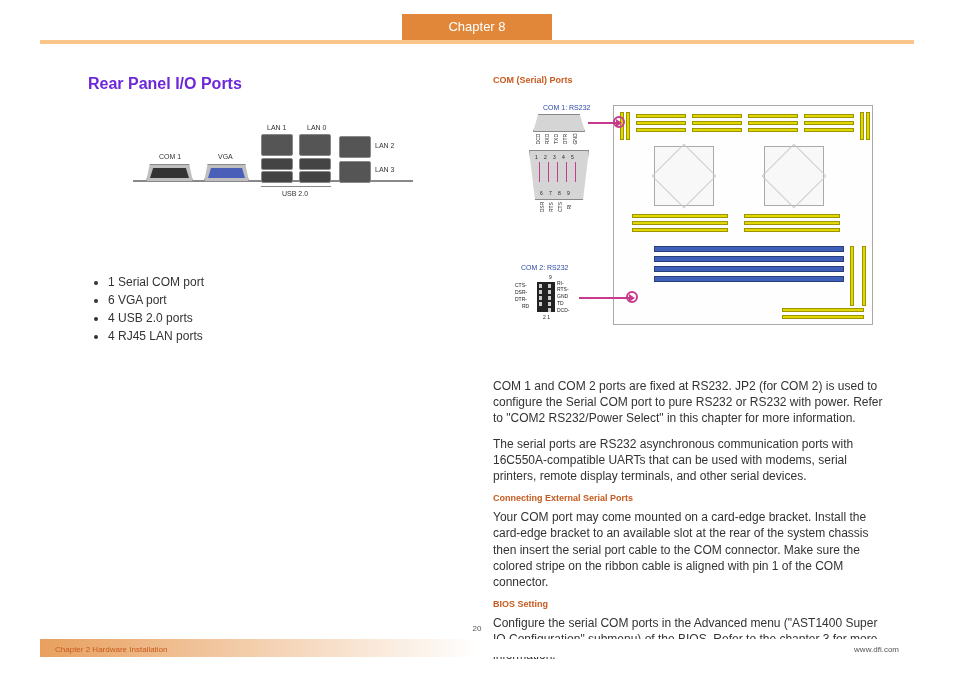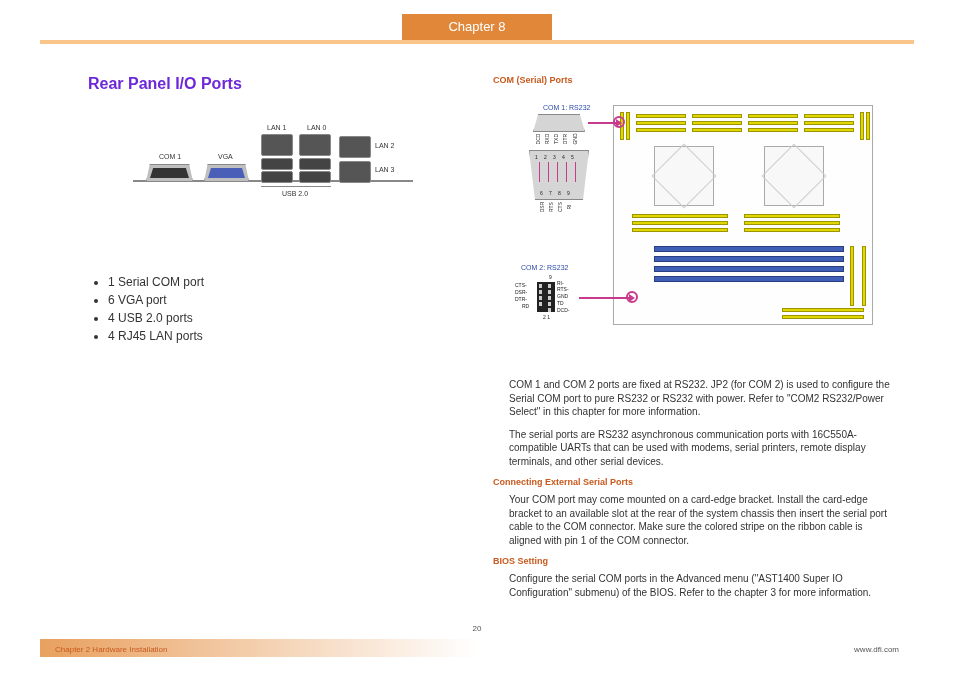--- a/index.html
+++ b/index.html
@@ -10,21 +10,21 @@
   .title-main { color: #6d28d9; font-size: 16px; font-weight: bold; margin-bottom: 25px; }
   .diagram1 { position: relative; width: 280px; height: 130px; margin: 0 auto 25px auto; }
   .port-block { position: absolute; background: #bfbfbf; border: 1px solid #888; border-radius: 2px; }
   .trap { position: absolute; background: #bfbfbf; border: 1px solid #888; }
   .label { position: absolute; font-size: 7px; color: #333; white-space: nowrap; }
   .bullet-intro { font-size: 8px; margin-bottom: 8px; }
   ul.bullets { list-style: disc; padding-left: 20px; font-size: 12px; line-height: 1.5; }
   .right-col { position: absolute; top: 75px; left: 493px; width: 400px; }
   .sub-h { color: #c85a1e; font-size: 9px; font-weight: bold; margin-bottom: 15px; }
   .diagram2 { position: relative; width: 380px; height: 260px; }
-  .body-text { font-size: 10px; line-height: 1.35; margin-bottom: 9px; margin-left: 16px; }
+  .body-text { font-size: 12px; line-height: 1.35; margin-bottom: 9px; }
   .mb-diag { margin-bottom: 18px; }
   .footer-bar { position: absolute; bottom: 18px; left: 40px; right: 40px; height: 18px; background: linear-gradient(to right, #e8a05e 0%, #fff 50%, #fff 100%); }
   .footer-left { position: absolute; bottom: 21px; left: 55px; font-size: 8px; color: #c85a1e; }
   .footer-right { position: absolute; bottom: 21px; right: 55px; font-size: 8px; color: #555; }
   .page-num { position: absolute; bottom: 42px; left: 0; right: 0; text-align: center; font-size: 8px; color: #555; }
   .mb-outline { position: absolute; border: 1px solid #aaa; background: #fefefe; }
   .cpu-socket { position: absolute; border: 1px solid #aaa; background: #f8f8f8; }
   .cpu-socket::before { content:''; position:absolute; inset:6px; border:1px solid #ccc; transform: rotate(45deg); }
   .slot { position: absolute; height: 4px; background: #e0d800; border: 1px solid #9c9400; }
   .slot-v { position: absolute; width: 4px; background: #e0d800; border: 1px solid #9c9400; }

